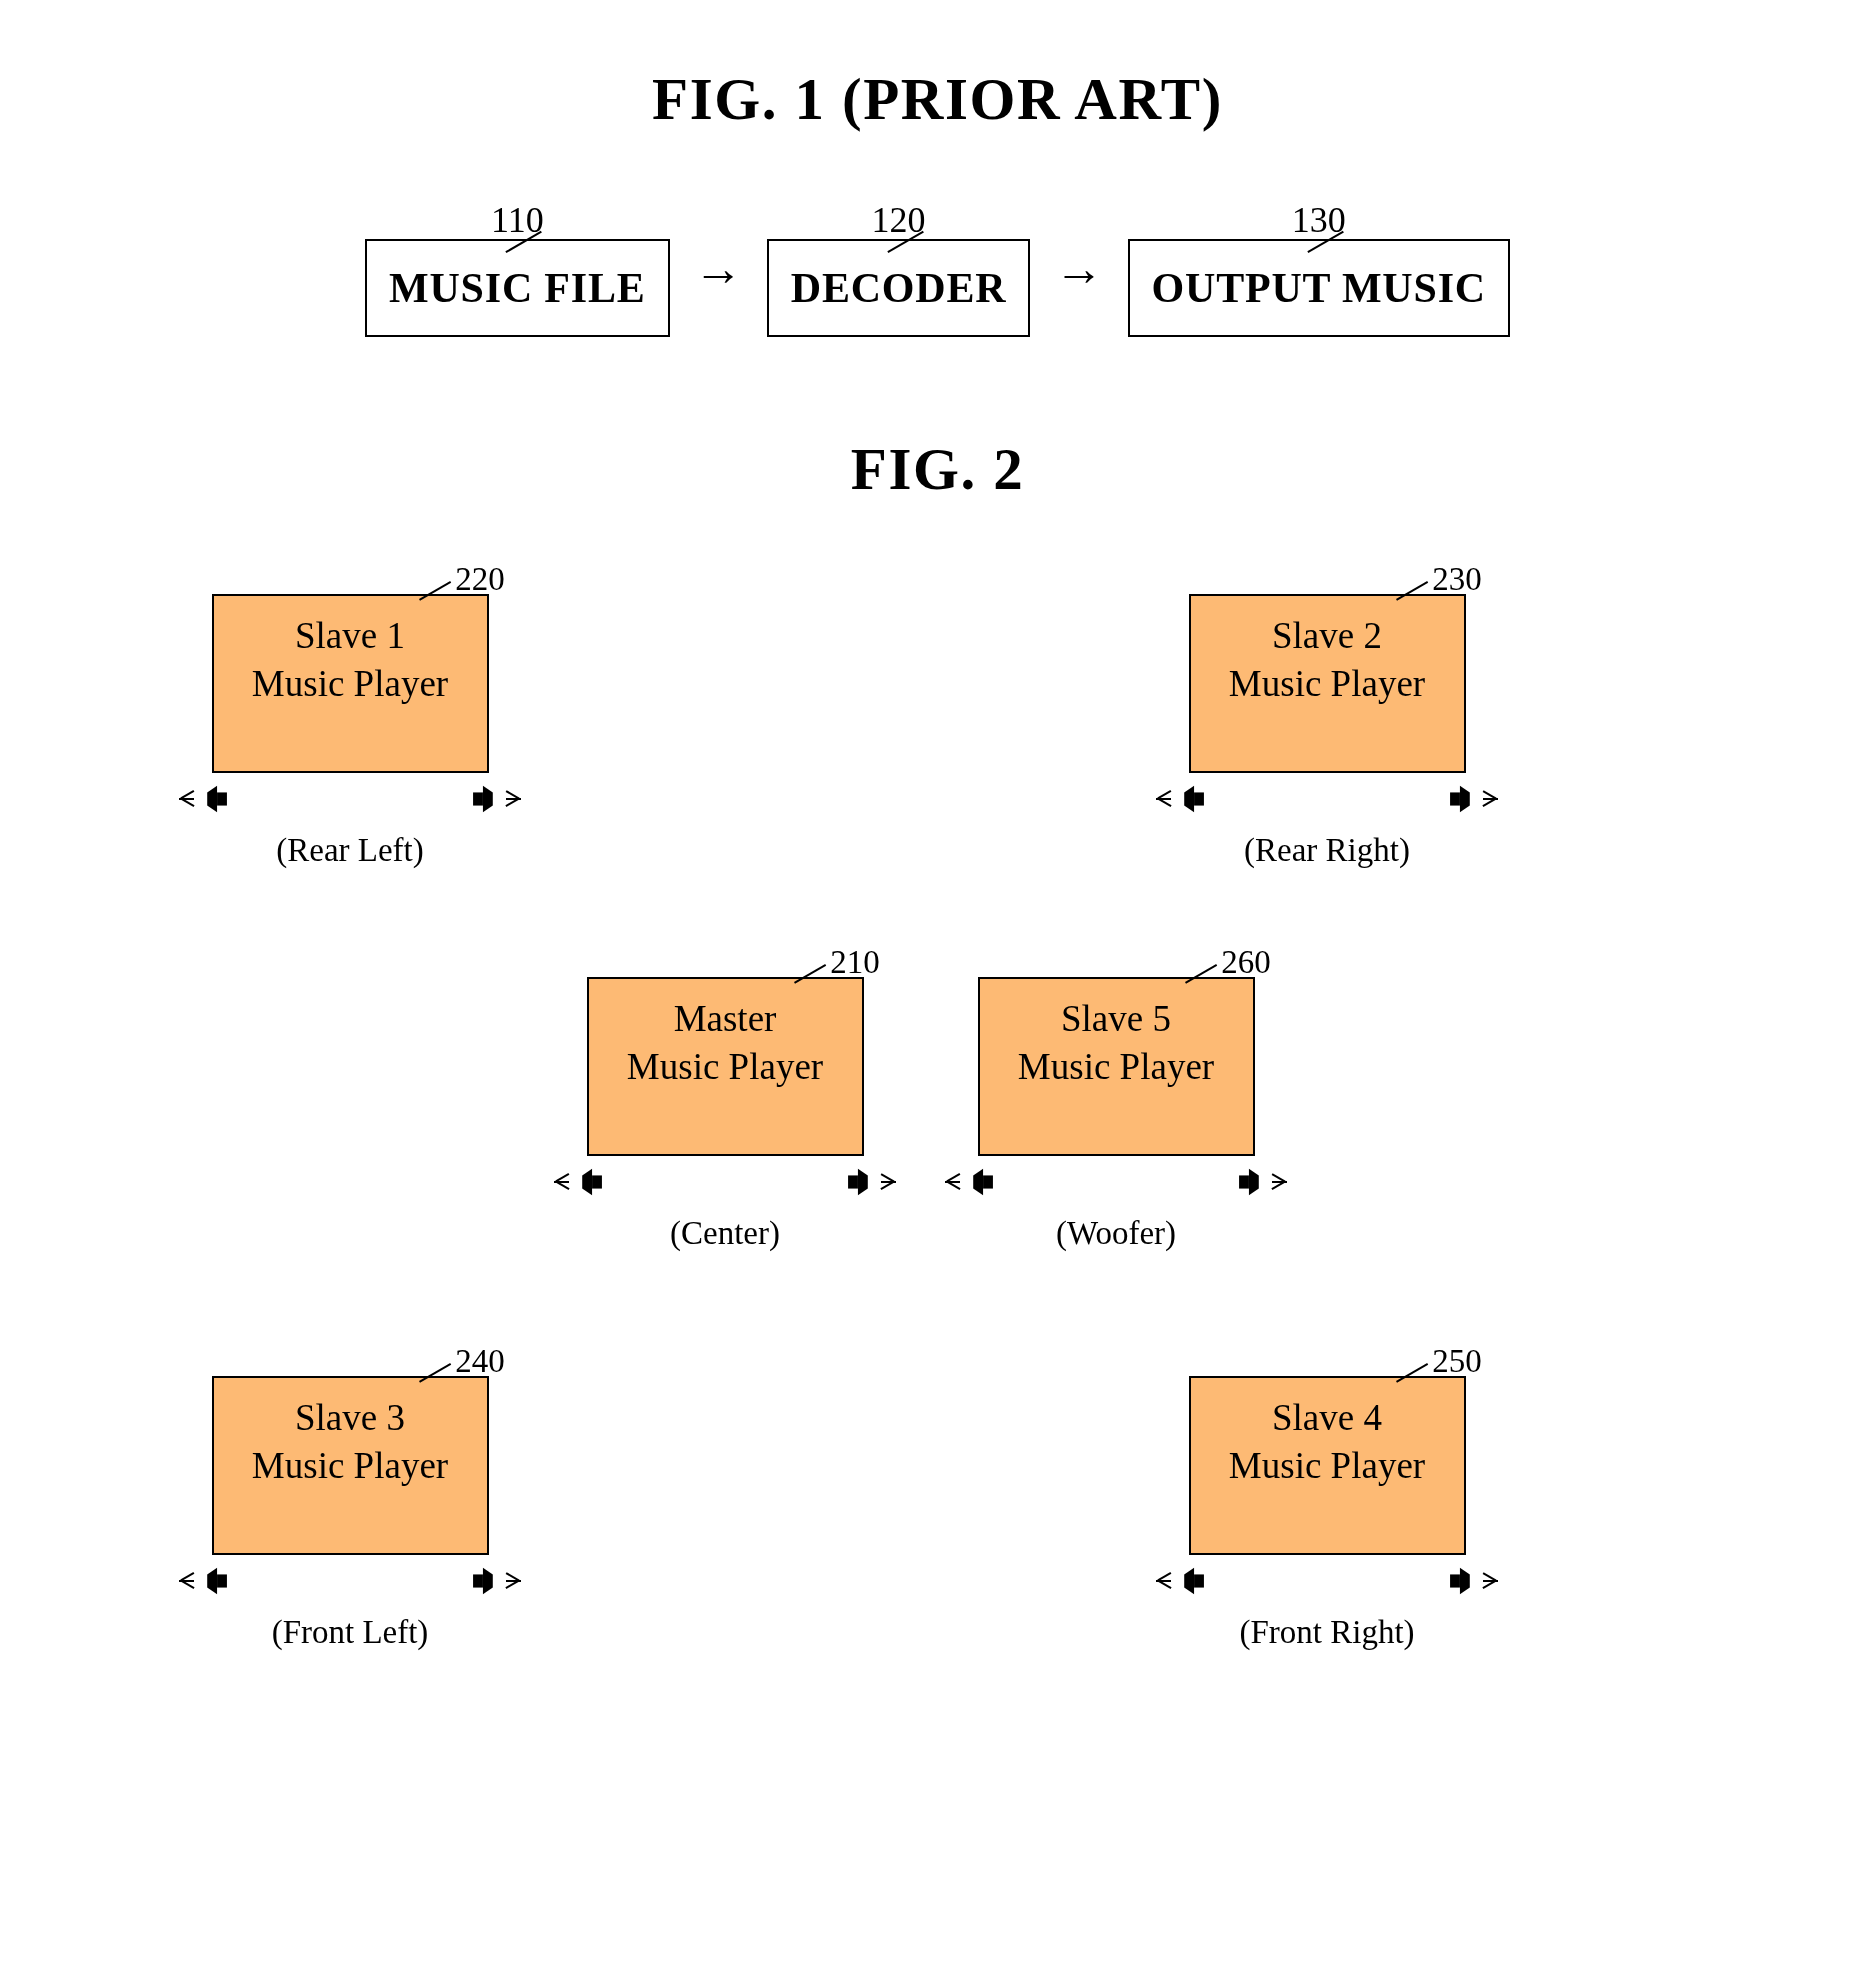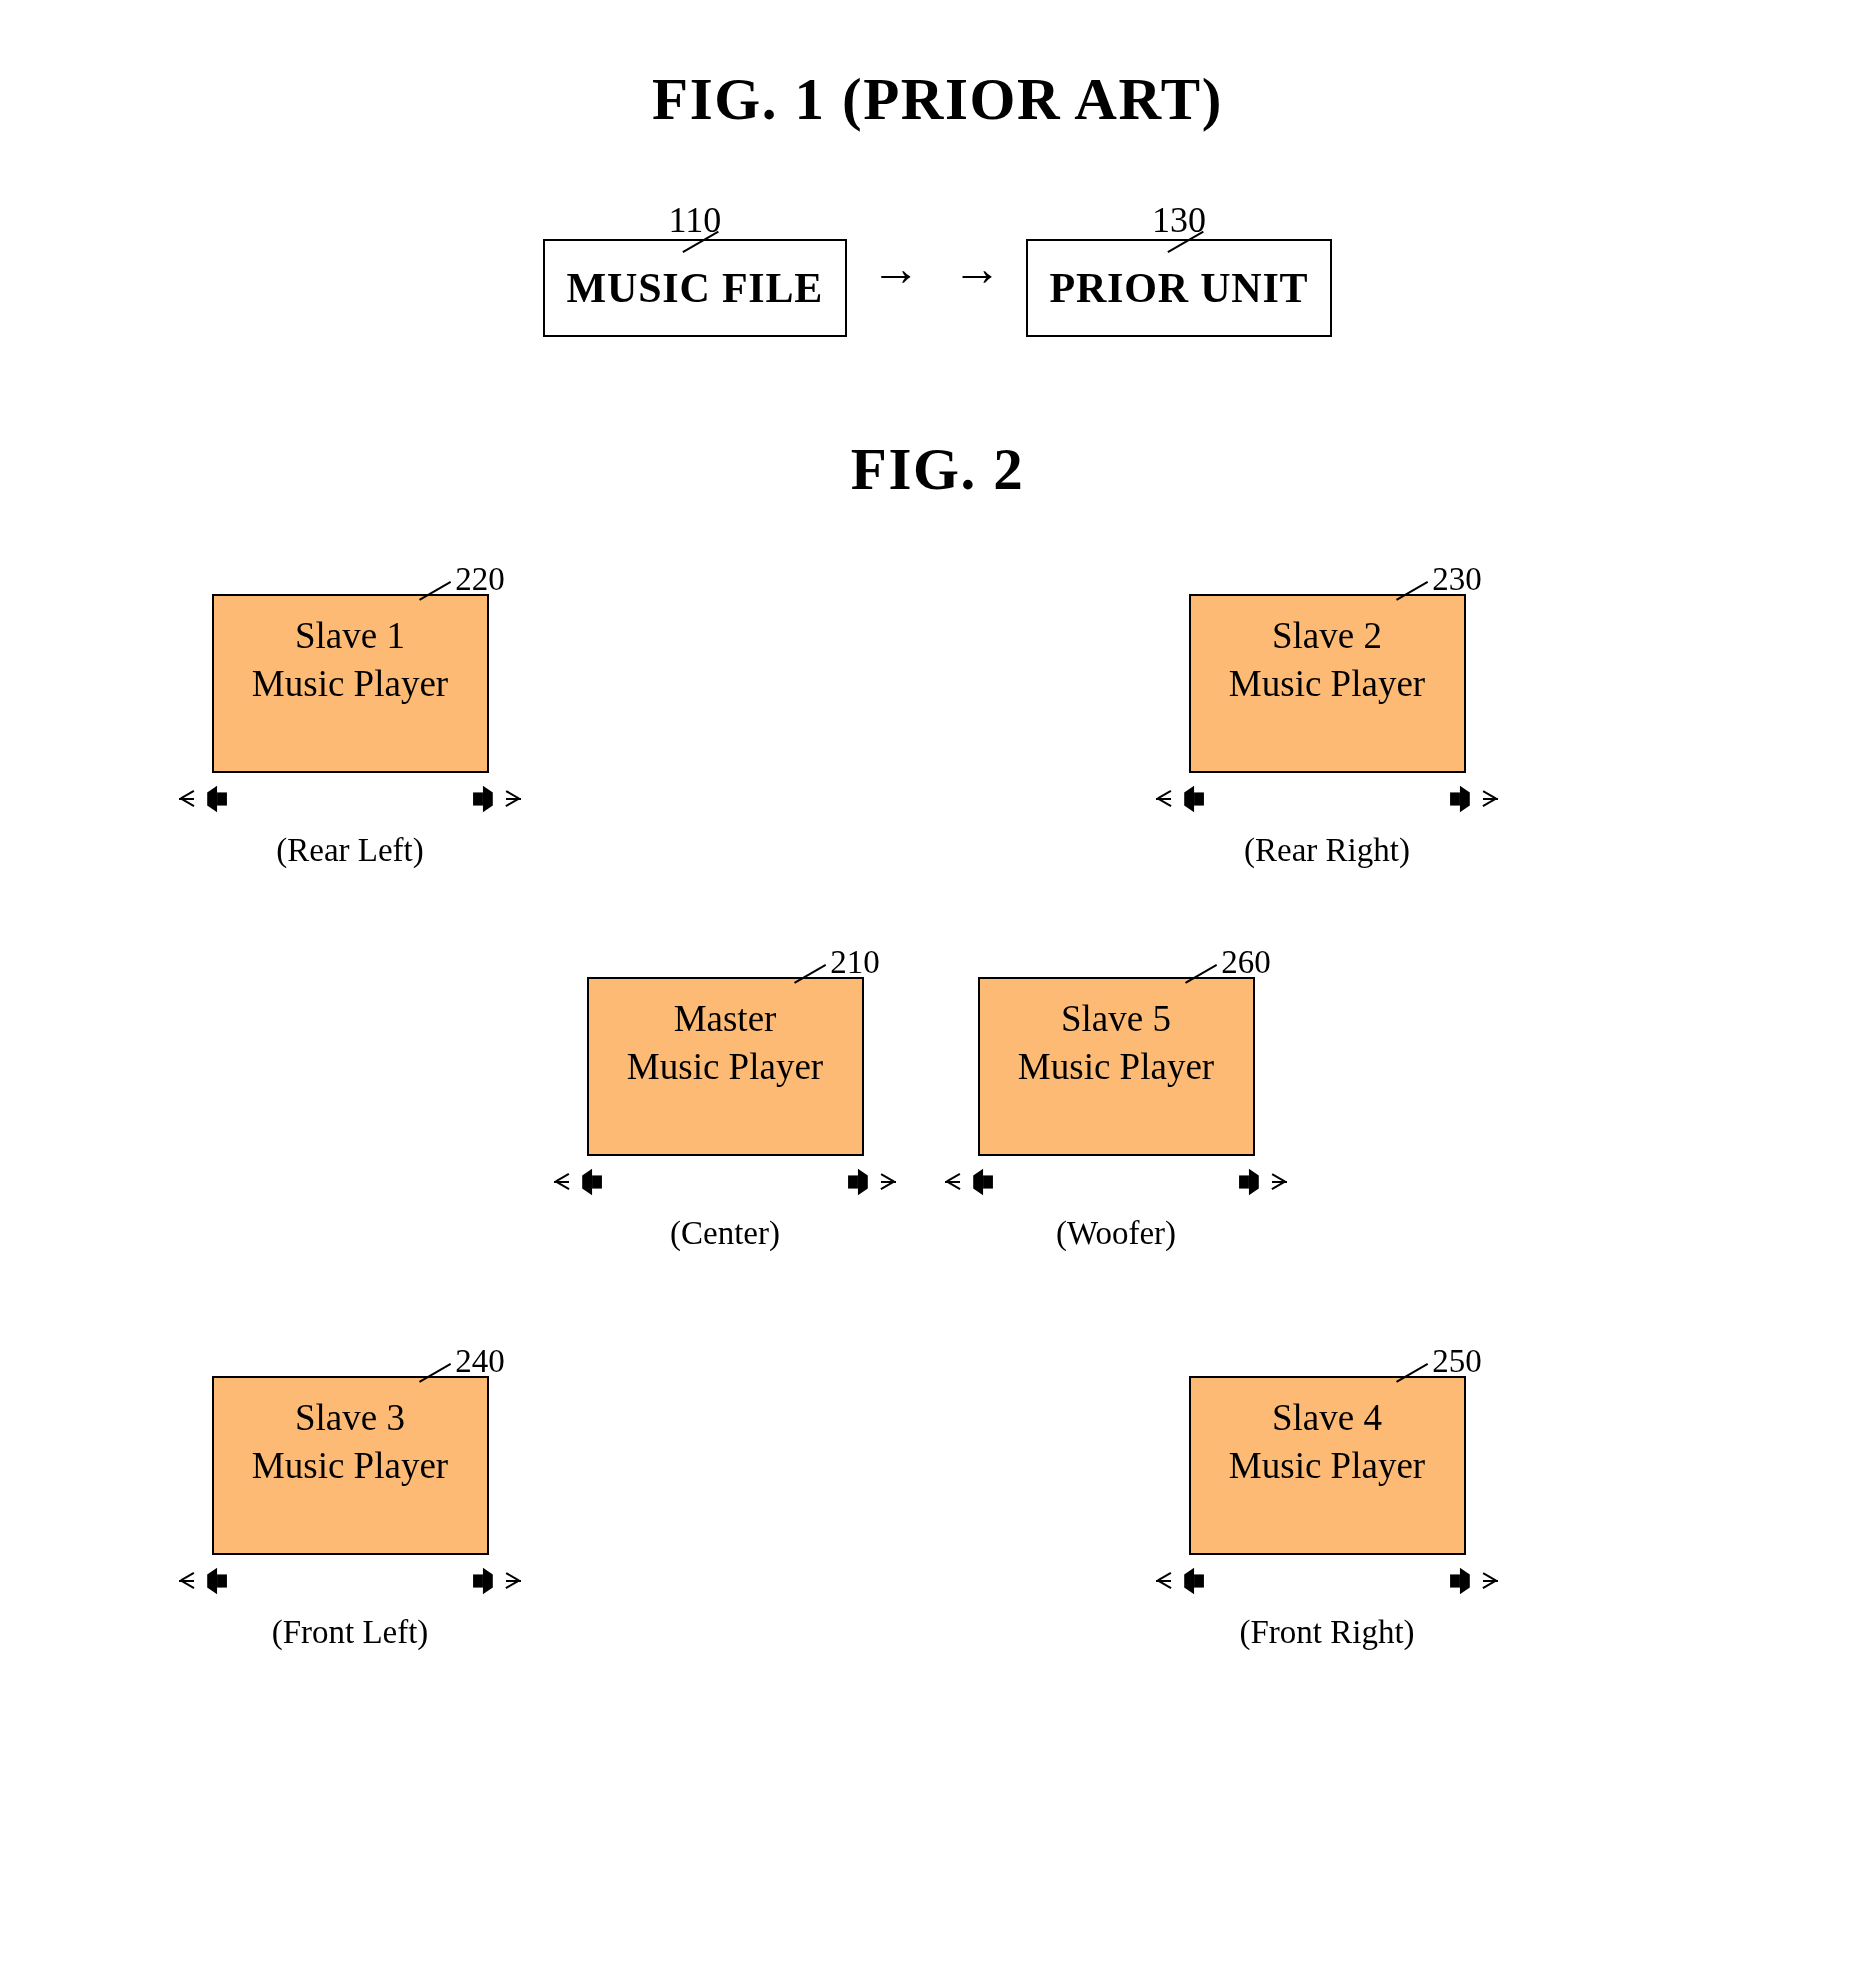--- a/index.html
+++ b/index.html
@@ -182,29 +182,36 @@
   <div class="ref-group">
     <div class="ref-above">
       <span class="ref-num">110</span>
       <span class="ref-slash"></span>
     </div>
     <div class="diagram-box">MUSIC FILE</div>
   </div>
 
   <div class="arrow">→</div>
 
+  <div class="ref-group">
+    <div class="ref-above">
+      <span class="ref-num">120</span>
+      <span class="ref-slash"></span>
+    </div>
+    <div class="diagram-box">DECODER</div>
+  </div>
 
   <div class="arrow">→</div>
 
   <div class="ref-group">
     <div class="ref-above">
       <span class="ref-num">130</span>
       <span class="ref-slash"></span>
     </div>
-    <div class="diagram-box">PRIOR UNIT</div>
+    <div class="diagram-box">OUTPUT MUSIC</div>
   </div>
 
 </div>
 
 <h2 class="fig2-title">FIG. 2</h2>
 
 <div class="fig2-container">
 
   <div class="player-group" style="left:179px; top:8.1px;">
     <div class="player-ref">

